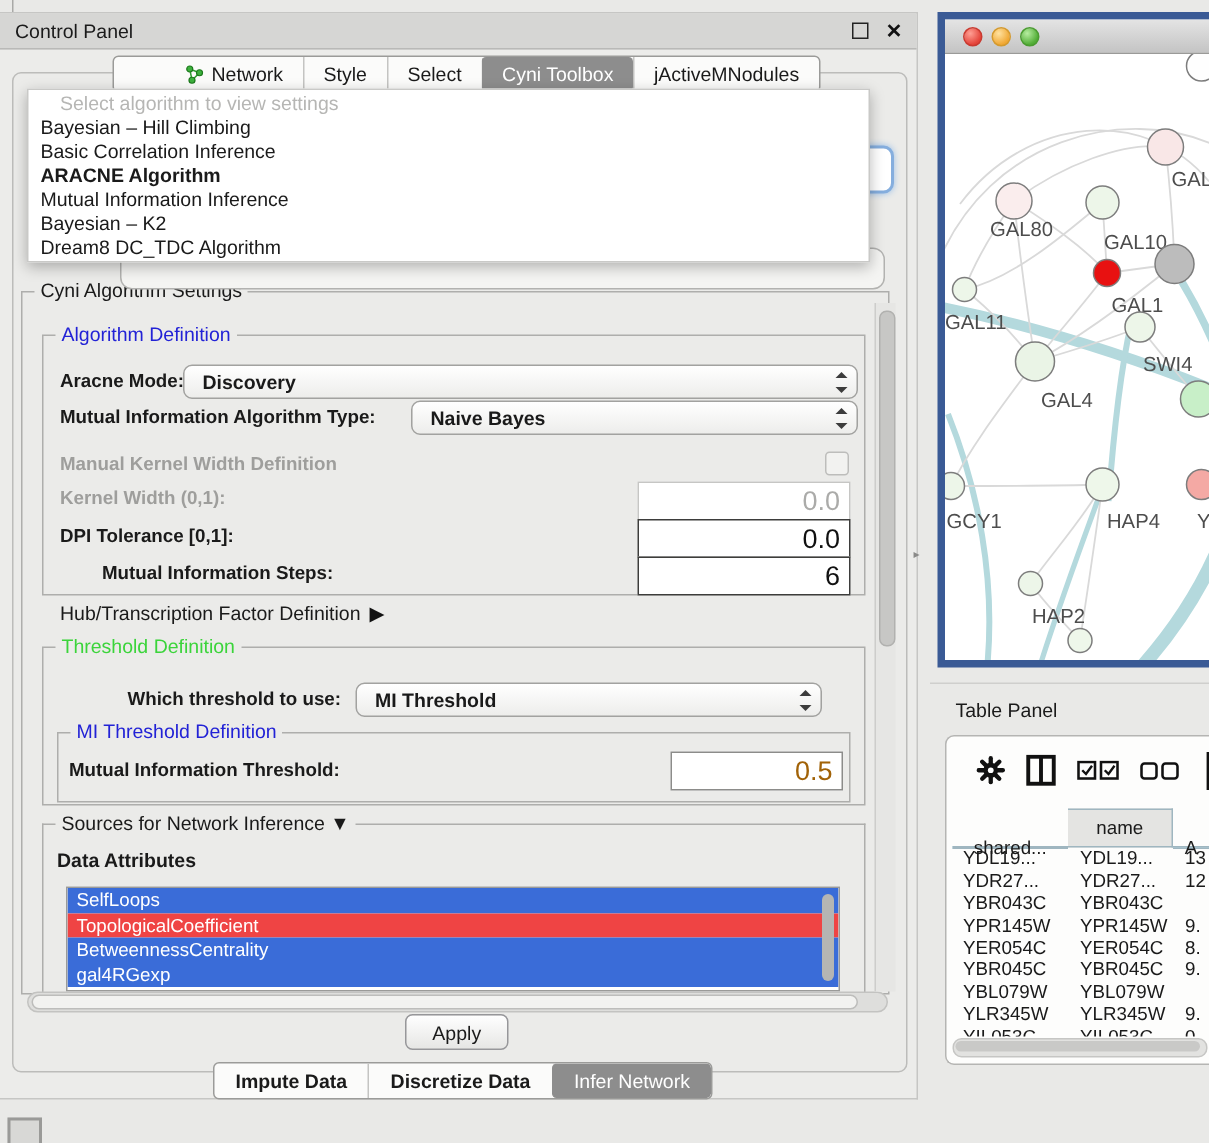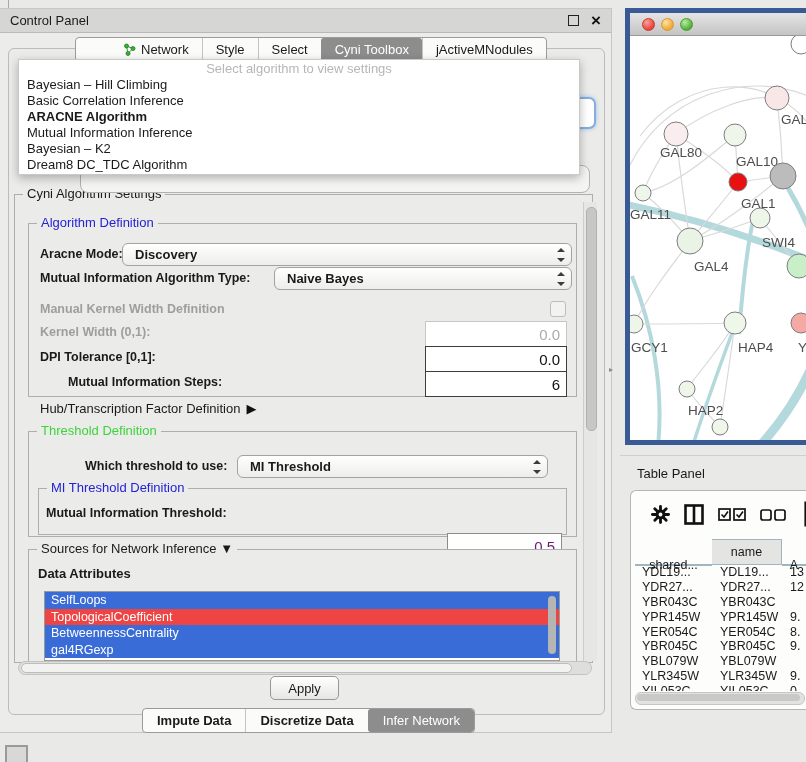--- a/index.html
+++ b/index.html
@@ -12,21 +12,21 @@
   .float-ic{width:9px;height:9px;border:1.6px solid #222;margin-right:12px;display:inline-block;}
   .close-ic{font-size:17px;font-weight:bold;line-height:10px;color:#111;}
   .tabbar{left:75px;top:28px;height:23px;display:flex;background:#fbfbfa;border:1px solid #9b9b99;border-radius:4px;overflow:hidden;font-size:13px;align-items:stretch;}
   .tab{display:flex;align-items:center;padding:0 13px;border-left:1px solid #c4c4c2;cursor:default;white-space:nowrap;}
   .tab:first-child{border-left:none;padding-left:47px;}
   .tab.sel{background:#8d8d8d;color:#fff;border-left-color:#8d8d8d;border-radius:3px;}
   .tab-ic{margin-right:5px;display:inline-flex;}
   .inner-panel{left:8px;top:39px;width:595px;height:665px;border:1px solid #bcbcba;border-radius:6px;background:#ebebe9;}
   
   .dropdown{left:18px;top:50px;width:560px;height:114px;background:#fff;border:1px solid #c9c9c7;box-shadow:0 3px 9px rgba(0,0,0,.28);z-index:30;font-size:13px;}
-  .dd-ph{height:17px;line-height:17px;text-align:center;color:#b6b6b4;}
+  .dd-ph{height:17px;line-height:17px;text-align:left;color:#b6b6b4;padding-left:21px;}
   .dd-item{height:16.1px;line-height:16.1px;padding:0 8px;white-space:nowrap;}
   .dd-item.bold{font-weight:bold;}
   
   .combo-fragment{left:562px;top:88px;width:30px;height:28px;background:#fff;border:2px solid #85aede;border-radius:7px;box-shadow:0 0 4px #9cc0e8;z-index:5;}
   .box-fragment{left:80px;top:156px;width:508px;height:26px;background:#f4f4f2;border:1px solid #b2b2b0;border-radius:8px;z-index:4;}
   
   .group{border:1px solid #aeaeac;background:#ebebe9;}
   .gtitle{position:absolute;top:-9px;left:8px;background:#ebebe9;padding:0 4px;font-size:13px;white-space:nowrap;}
   .gtitle.blue{color:#2222d6;}
   .gtitle.green{color:#3bd43b;}
@@ -39,24 +39,24 @@
   .lbl.dis{color:#9e9e9c;}
   .plain{font-size:13px;}
   
   .combo{background:linear-gradient(#ffffff,#ededeb);border:1px solid #a2a2a0;border-radius:6px;display:flex;align-items:center;font-size:13px;padding:0 6px 0 12px;box-sizing:border-box;height:23px;}
   .combo .ctext{flex:1;white-space:nowrap;overflow:hidden;font-weight:bold;}
   .stepper{width:9px;height:14px;position:relative;display:inline-block;}
   .stepper::before,.stepper::after{content:"";position:absolute;left:1px;border-left:4px solid transparent;border-right:4px solid transparent;}
   .stepper::before{top:0;border-bottom:4.5px solid #3c3c3c;}
   .stepper::after{bottom:0;border-top:4.5px solid #3c3c3c;}
   
-  .fld{position:absolute;box-sizing:border-box;text-align:right;font-size:15px;font-family:"Liberation Sans",sans-serif;background:#fff;padding:4px 6px;height:26px;}
+  .fld{position:absolute;box-sizing:border-box;text-align:right;font-size:18px;font-family:"Liberation Sans",sans-serif;background:#fff;padding:4px 6px;height:26px;}
   .fld.dis{border:1px solid #c6c6c4;color:#ababa9;}
   .fld.strong{border:1.6px solid #3d3d3b;color:#111;}
-  .fld.norm{border:1px solid #8c8c8a;color:#701a75;margin-top:32px;}
+  .fld.norm{border:1px solid #8c8c8a;color:#a16207;}
   .checkbox{width:14px;height:14px;border:1.5px solid #bdbdbb;border-radius:3px;background:#f2f2f0;}
   .arrow-right{display:inline-block;margin-left:6px;color:#111;}
   
   .attr-list{left:44px;top:582px;width:514px;height:68px;background:#fff;border:1px solid #9a9a98;overflow:hidden;}
   .attr-item{height:16.5px;line-height:16.5px;font-size:12.5px;color:#fff;padding-left:6px;}
   .attr-thumb{position:absolute;right:3px;top:4px;width:8px;height:58px;background:#b5b5b3;border-radius:4px;}
   .hscroll{left:18px;top:652px;width:572px;height:12px;background:#dededc;border:1px solid #c3c3c1;border-radius:7px;}
   .hscroll .thumb{position:absolute;left:2px;top:1px;height:8px;width:96%;background:#f2f2f0;border:1px solid #bdbdbb;border-radius:5px;}
   .vscroll{left:583px;top:193px;width:13px;height:459px;background:#e6e6e4;border-left:1px solid #cdcdcb;}
   .vscroll .thumb{position:absolute;left:2px;top:5px;width:9px;height:222px;background:#c7c7c5;border:1px solid #b1b1af;border-radius:5px;}

